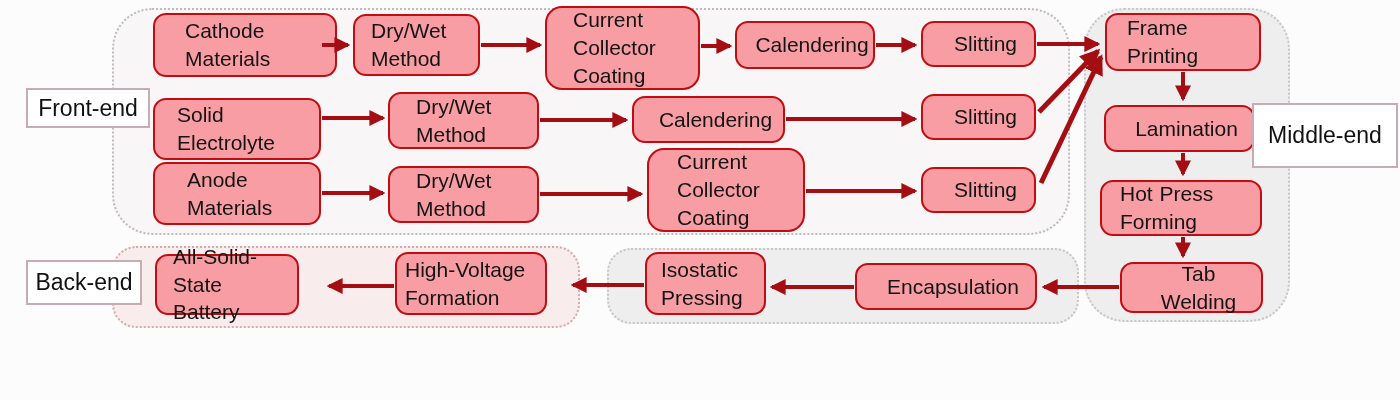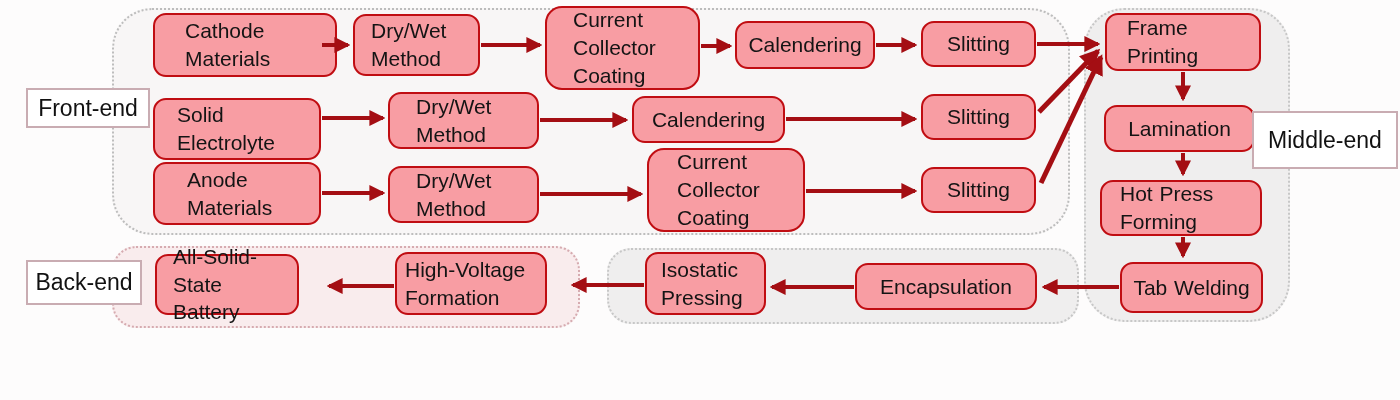--- a/index.html
+++ b/index.html
@@ -20,21 +20,21 @@
     display:flex;align-items:center;justify-content:center;
     font-size:23px;color:#111;z-index:6;box-sizing:border-box;white-space:nowrap;
   }
   .node{
     position:absolute;background:#f89da3;border:2.5px solid #c00d12;
     border-radius:13px;box-sizing:border-box;z-index:4;
     display:flex;align-items:center;
     font-size:21px;line-height:1.32;color:#141414;
     padding-right:6px;word-spacing:1px;
   }
-  .node.center{justify-content:center;text-align:center;padding-left:6px;}
+  .node.center{justify-content:center;text-align:center;padding-left:20px;}
   svg.arrows{position:absolute;left:0;top:0;z-index:5;pointer-events:none;}
 </style>
 </head>
 <body>
 
 <div class="region faint" style="left:112px;top:8px;width:958px;height:227px;border-radius:40px;"></div>
 <div class="region gray" style="left:1084px;top:8px;width:206px;height:314px;border-radius:40px;"></div>
 <div class="region pink" style="left:112px;top:246px;width:468px;height:82px;border-radius:24px;"></div>
 <div class="region gray" style="left:607px;top:248px;width:472px;height:76px;border-radius:24px;"></div>
 
@@ -62,21 +62,21 @@
     <line x1="1183" y1="153" x2="1183" y2="174" marker-end="url(#ah)"></line>
     <line x1="1183" y1="237" x2="1183" y2="256" marker-end="url(#ah)"></line>
     <line x1="1119" y1="287" x2="1044" y2="287" marker-end="url(#ah)"></line>
     <line x1="854" y1="287" x2="772" y2="287" marker-end="url(#ah)"></line>
     <line x1="644" y1="285" x2="573" y2="285" marker-end="url(#ah)"></line>
     <line x1="394" y1="286" x2="329" y2="286" marker-end="url(#ah)"></line>
   </g>
 </svg>
 
 <div class="stage-label" style="left:26px;top:88px;width:124px;height:40px;">Front-end</div>
-<div class="stage-label" style="left:1252px;top:103px;width:146px;height:58px;margin-top:8px;">Middle-end</div>
+<div class="stage-label" style="left:1252px;top:103px;width:146px;height:65px;">Middle-end</div>
 <div class="stage-label" style="left:26px;top:260px;width:116px;height:45px;">Back-end</div>
 
 <div class="node" style="left:153px;top:13px;width:184px;height:64px;padding-left:30px;">Cathode Materials</div>
 <div class="node" style="left:353px;top:14px;width:127px;height:62px;padding-left:16px;">Dry/Wet Method</div>
 <div class="node" style="left:545px;top:6px;width:155px;height:84px;padding-left:26px;border-radius:17px;">Current Collector Coating</div>
 <div class="node center" style="left:735px;top:21px;width:140px;height:48px;">Calendering</div>
 <div class="node center" style="left:921px;top:21px;width:115px;height:46px;">Slitting</div>
 <div class="node" style="left:1105px;top:13px;width:156px;height:58px;padding-left:20px;">Frame Printing</div>
 
 <div class="node" style="left:153px;top:98px;width:168px;height:62px;padding-left:22px;">Solid Electrolyte</div>

